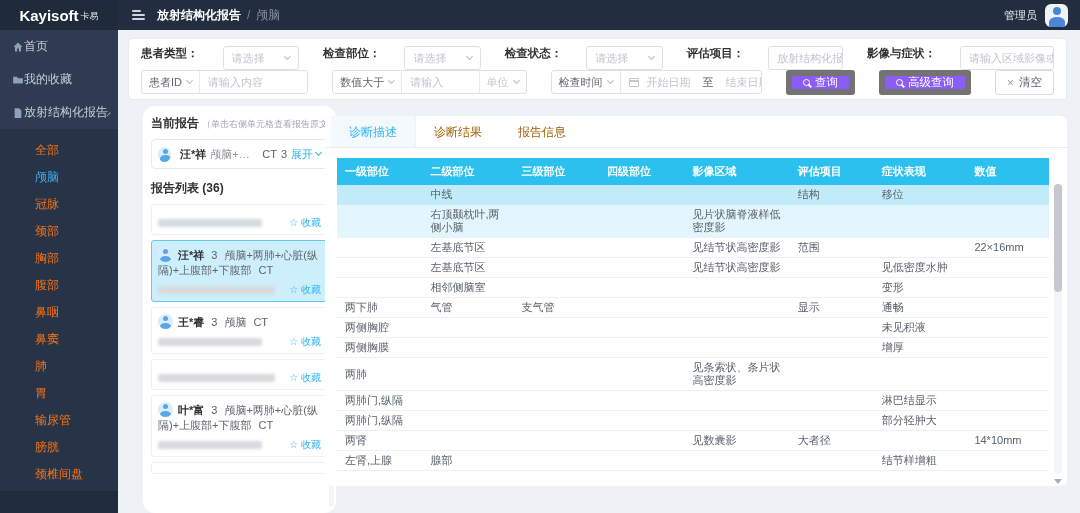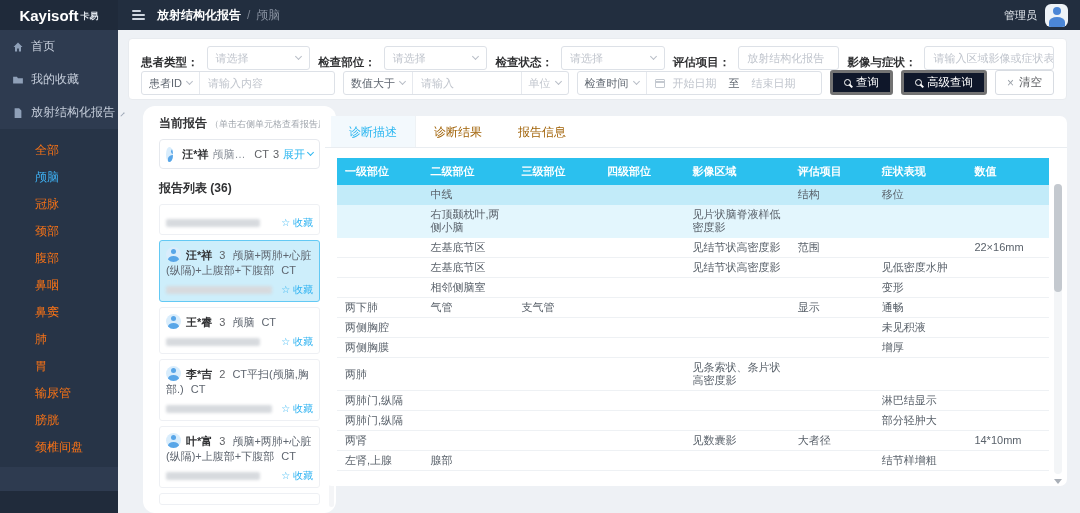--- a/index.html
+++ b/index.html
@@ -2,71 +2,71 @@
 <html><head>
 <meta charset="utf-8">
 <style>
   *{margin:0;padding:0;box-sizing:border-box}
   html,body{width:1080px;height:513px;overflow:hidden}
   body{position:relative;background:#eef1f5;font-family:"Liberation Sans","DejaVu Sans",sans-serif}
 
   
   .topbar{position:absolute;top:0;left:0;width:1080px;height:30px;background:#222e3f;display:flex;align-items:center;z-index:5}
   .logo{width:118px;height:30px;display:flex;align-items:center;justify-content:center;color:#fff;font-weight:bold;font-size:15px;background:#1f2a3a}
-  .logo .suffix{font-size:9px;font-weight:bold;margin-left:2px;margin-top:3px;color:#dfe5ec}
+  .logo .suffix{font-size:9px;font-weight:normal;margin-left:2px;margin-top:3px;color:#dfe5ec}
   .burger{width:13px;height:10px;margin:0 12px 0 14px;display:flex;flex-direction:column;justify-content:space-between;cursor:pointer}
   .burger i{display:block;height:2px;background:#cfd6e0;border-radius:1px}
   .burger i:first-child{width:9px}
   .crumb{display:flex;align-items:center;gap:6px;font-size:12px}
   .crumb-root{color:#ffffff;font-weight:bold;cursor:pointer}
   .crumb-sep{color:#78818f}
   .crumb-cur{color:#8a93a2}
   .top-right{margin-left:auto;display:flex;align-items:center;gap:8px;padding-right:12px}
   .admin{color:#e3e8ee;font-size:11px}
   .tavatar{width:23px;height:23px;border-radius:6px;background:#eef3f8;position:relative;overflow:hidden;cursor:pointer}
   .tavatar::before{content:"";position:absolute;top:3px;left:7.5px;width:8px;height:8px;border-radius:50%;background:#4b86d6}
   .tavatar::after{content:"";position:absolute;top:13px;left:3.5px;width:16px;height:10px;border-radius:50% 50% 0 0;background:#4b86d6}
 
   
   .sidebar{position:absolute;top:30px;left:0;width:118px;height:483px;background:#2e3b50;color:#c6cedb;font-size:12px}
-  .side-item{height:33px;display:flex;align-items:center;padding-left:12px;gap:7px;cursor:pointer;white-space:nowrap}
+  .side-item{height:33px;display:flex;align-items:center;padding-left:12px;cursor:pointer;white-space:nowrap}
   .side-item svg{width:12px;height:12px;fill:#8fa0b8;flex:none}
   .caret{display:inline-block;width:5px;height:5px;border-right:1px solid #9aa5b4;border-bottom:1px solid #9aa5b4}
   .caret.down{transform:rotate(45deg);margin-top:-3px}
   .caret.up{transform:rotate(-135deg);margin-top:3px}
   .side-item .caret{margin-left:auto;margin-right:12px}
   .submenu{background:#273447;padding:8px 0 6px}
   .sub-item{height:27px;line-height:27px;padding-left:35px;color:#f97316;cursor:pointer;white-space:nowrap}
   .sub-item.active{color:#3fb4f7}
   .side-bottom{position:absolute;bottom:0;left:0;width:118px;height:22px;background:#202b3b}
 
   
   .filter-card{position:absolute;left:128px;top:38px;width:939px;height:62px;background:#fff;border:1px solid #e8ebef;border-radius:4px;padding:7px 12px;display:flex;flex-direction:column;justify-content:space-between}
-  .f-row{display:flex;align-items:flex-end;gap:8px}
+  .f-row{display:flex;align-items:flex-start;gap:24px}
   .f-label{font-size:11.5px;color:#303133;font-weight:bold;white-space:nowrap}
   .sel,.inp{height:24px;border:1px solid #dde1e7;border-radius:3px;display:flex;align-items:center;padding:0 8px;color:#c0c5cd;font-size:11px;background:#fff;cursor:pointer;white-space:nowrap;overflow:hidden}
   .sel .caret,{margin-left:auto}
   .sel .caret{margin-left:auto;border-color:#b8bec7}
   .w120{width:121px}.w118{width:118px}.w150{width:152px}
   .group{height:24px;border:1px solid #dde1e7;border-radius:3px;display:flex;align-items:center;background:#fff;font-size:11px;color:#5f6670;overflow:hidden}
   .gsel{display:flex;align-items:center;gap:5px;padding:0 7px;border-right:1px solid #e6e9ee;height:100%;cursor:pointer;white-space:nowrap}
   .gsel .caret{border-color:#b8bec7}
   .gph{color:#c0c5cd;padding:0 8px;white-space:nowrap}
   .gto{color:#5f6670;padding:0 4px}
   .cal{width:10px;height:9px;border:1px solid #c4c9d0;border-radius:1px;position:relative;display:inline-block;margin-left:8px;flex:none}
   .cal::before{content:"";position:absolute;top:1px;left:0;right:0;height:2px;background:#c4c9d0}
   .btn{height:25px;border-radius:3px;display:flex;align-items:center;gap:5px;padding:0 11px;font-size:11.5px;cursor:pointer;white-space:nowrap}
-  .btn-primary{background:#0f172a;color:#fff;border:3px solid #737373}
+  .btn-primary{background:#8b5cf6;color:#fff;border:6px solid #737373}
   .btn-plain{background:#fff;color:#606266;border:1px solid #d8dce2}
   .mag{width:7px;height:7px;border:1.5px solid #fff;border-radius:50%;position:relative;display:inline-block;flex:none}
   .mag::after{content:"";position:absolute;width:4px;height:1.5px;background:#fff;transform:rotate(45deg);right:-3px;bottom:-1px}
   .xicon{color:#9aa0a8;font-size:12px;line-height:1}
 
   
-  .left-panel{position:absolute;left:143px;top:106px;width:193px;height:407px;background:#fff;border-radius:12px;padding:9px 16px 0;overflow:hidden}
+  .left-panel{position:absolute;left:143px;top:106px;width:193px;height:407px;background:#fff;border-radius:12px;padding:9px 8px 0;overflow:hidden}
   .lp-title-row{white-space:nowrap;overflow:hidden;display:flex;align-items:baseline;gap:3px}
   .lp-title{font-size:12px;font-weight:bold;color:#303133;flex:none}
   .lp-hint{font-size:9px;color:#a0a6ad}
   .cur-card{margin-top:7px;border:1px solid #e6e9ee;border-radius:4px;height:30px;display:flex;align-items:center;padding:0 6px;gap:4px;font-size:11px}
   .cur-name{font-weight:bold;color:#303133;flex:none}
   .cur-parts{color:#8a9099;max-width:48px;overflow:hidden;text-overflow:ellipsis;white-space:nowrap}
   .cur-mod,.cur-cnt{color:#606266;flex:none}
   .expand{color:#2db7f0;display:flex;align-items:center;gap:3px;margin-left:auto;cursor:pointer;flex:none}
   .expand .caret{border-color:#2db7f0}
   .list-title{margin-top:11px;font-size:12px;font-weight:bold;color:#303133}
@@ -144,20 +144,21 @@
         <path d="M3.5 1.5 h6 l3 3 v10 h-9 Z M5 7 h6 v1 H5 Z M5 10 h6 v1 H5 Z"></path>
       </svg>
     <span>放射结构化报告</span>
     <span class="caret up"></span>
   </div>
   <div class="submenu" id="submenu">
       <div class="sub-item">全部</div>
       <div class="sub-item active">颅脑</div>
       <div class="sub-item">冠脉</div>
       <div class="sub-item">颈部</div>
+      <div class="sub-item">胸部</div>
       <div class="sub-item">腹部</div>
       <div class="sub-item">鼻咽</div>
       <div class="sub-item">鼻窦</div>
       <div class="sub-item">肺</div>
       <div class="sub-item">胃</div>
       <div class="sub-item">输尿管</div>
       <div class="sub-item">膀胱</div>
       <div class="sub-item">颈椎间盘</div>
     </div>
   <div class="side-bottom"></div>
@@ -268,21 +269,20 @@
         </div>
       </div>
       <div class="r-item">
         <div><span class="avatar"></span><span class="r-name">王*睿</span><span class="r-cnt">3</span><span class="r-parts">颅脑</span><span class="r-mod">CT</span></div>
         <div class="r-foot">
           <span class="mask"></span>
           <span class="fav">☆ 收藏</span>
         </div>
       </div>
       <div class="r-item">
-        <div><span class="avatar"></span><span class="r-name">李*吉</span><span class="r-cnt">2</span><span class="r-parts">CT平扫(颅脑,胸部.)</span><span class="r-mod">CT</span></div>
         <div class="r-foot">
           <span class="mask"></span>
           <span class="fav">☆ 收藏</span>
         </div>
       </div>
       <div class="r-item">
         <div><span class="avatar"></span><span class="r-name">叶*富</span><span class="r-cnt">3</span><span class="r-parts">颅脑+两肺+心脏(纵隔)+上腹部+下腹部</span><span class="r-mod">CT</span></div>
         <div class="r-foot">
           <span class="mask"></span>
           <span class="fav">☆ 收藏</span>

